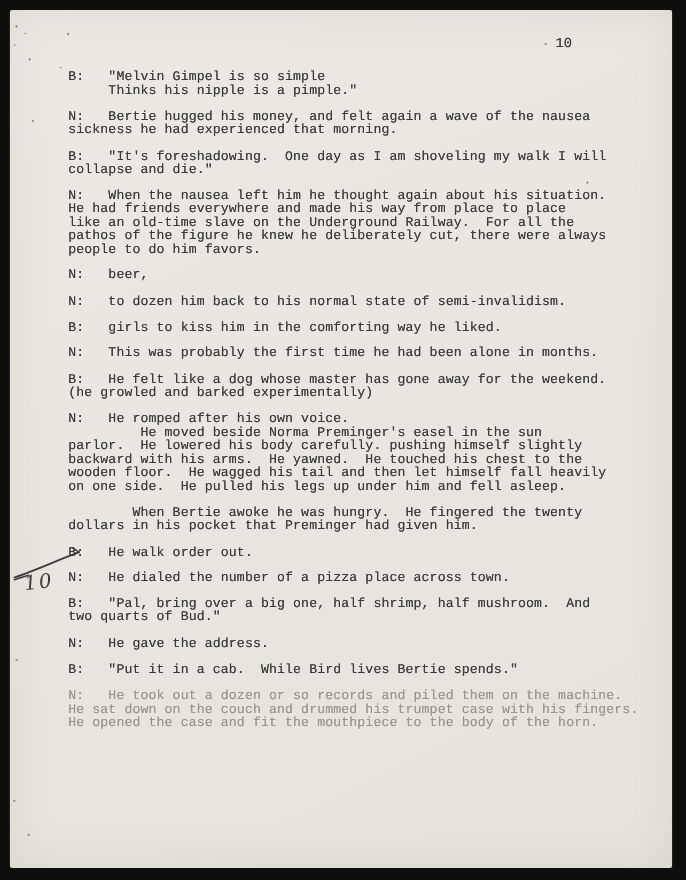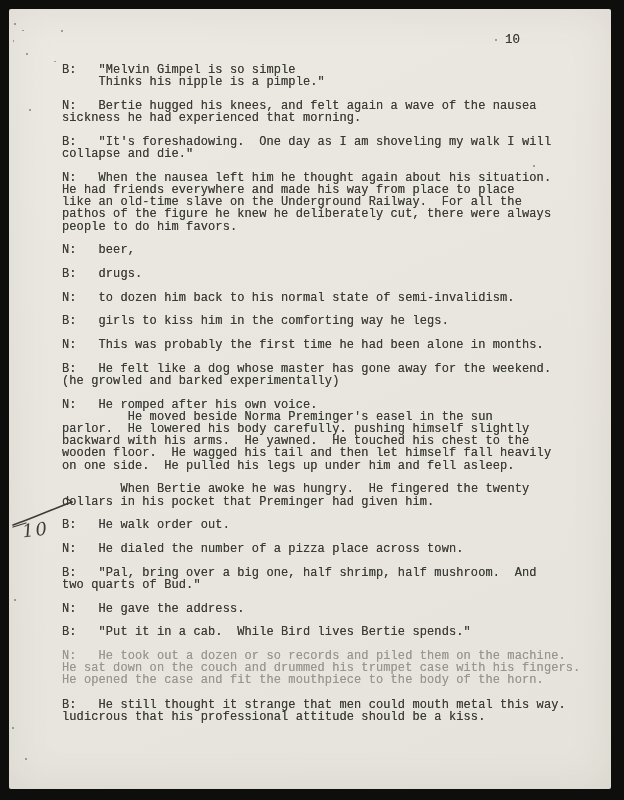--- a/index.html
+++ b/index.html
@@ -96,51 +96,48 @@
         <path d="M 4,36 C 22,30 44,20 63,13" stroke="#3d3c37" stroke-width="1.6" fill="none" stroke-linecap="round"></path>
         <path d="M 4,38 L 17,34" stroke="#3d3c37" stroke-width="1.3" fill="none" stroke-linecap="round"></path>
         <path d="M 57,9 L 63,13" stroke="#3d3c37" stroke-width="1.3" fill="none" stroke-linecap="round"></path>
       </svg>
       <span class="note-text">10</span>
     </div>
 
     <div class="content">
       <p class="para">B:   "Melvin Gimpel is so simple
      Thinks his nipple is a pimple."</p>
-      <p class="para">N:   Bertie hugged his knees, and felt again a wave of the nausea
+      <p class="para">N:   Bertie hugged his money, and felt again a wave of the nausea
 sickness he had experienced that morning.</p>
       <p class="para">B:   "It's foreshadowing.  One day as I am shoveling my walk I will
 collapse and die."</p>
       <p class="para">N:   When the nausea left him he thought again about his situation.
 He had friends everywhere and made his way from place to place
 like an old-time slave on the Underground Railway.  For all the
 pathos of the figure he knew he deliberately cut, there were always
 people to do him favors.</p>
       <p class="para">N:   beer,</p>
-      <p class="para">B:   drugs.</p>
       <p class="para">N:   to dozen him back to his normal state of semi-invalidism.</p>
-      <p class="para">B:   girls to kiss him in the comforting way he legs.</p>
+      <p class="para">B:   girls to kiss him in the comforting way he liked.</p>
       <p class="para">N:   This was probably the first time he had been alone in months.</p>
       <p class="para">B:   He felt like a dog whose master has gone away for the weekend.
 (he growled and barked experimentally)</p>
       <p class="para">N:   He romped after his own voice.
          He moved beside Norma Preminger's easel in the sun
 parlor.  He lowered his body carefully. pushing himself slightly
 backward with his arms.  He yawned.  He touched his chest to the
 wooden floor.  He wagged his tail and then let himself fall heavily
 on one side.  He pulled his legs up under him and fell asleep.</p>
       <p class="para">        When Bertie awoke he was hungry.  He fingered the twenty
 dollars in his pocket that Preminger had given him.</p>
       <p class="para">B:   He walk order out.</p>
       <p class="para">N:   He dialed the number of a pizza place across town.</p>
       <p class="para">B:   "Pal, bring over a big one, half shrimp, half mushroom.  And
 two quarts of Bud."</p>
       <p class="para">N:   He gave the address.</p>
       <p class="para">B:   "Put it in a cab.  While Bird lives Bertie spends."</p>
       <p class="para faded">N:   He took out a dozen or so records and piled them on the machine.
 He sat down on the couch and drummed his trumpet case with his fingers.
 He opened the case and fit the mouthpiece to the body of the horn.</p>
-      <p class="para">B:   He still thought it strange that men could mouth metal this way.
-ludicrous that his professional attitude should be a kiss.</p>
     </div>
 
   </div>
 </div>
 
 </body></html>

